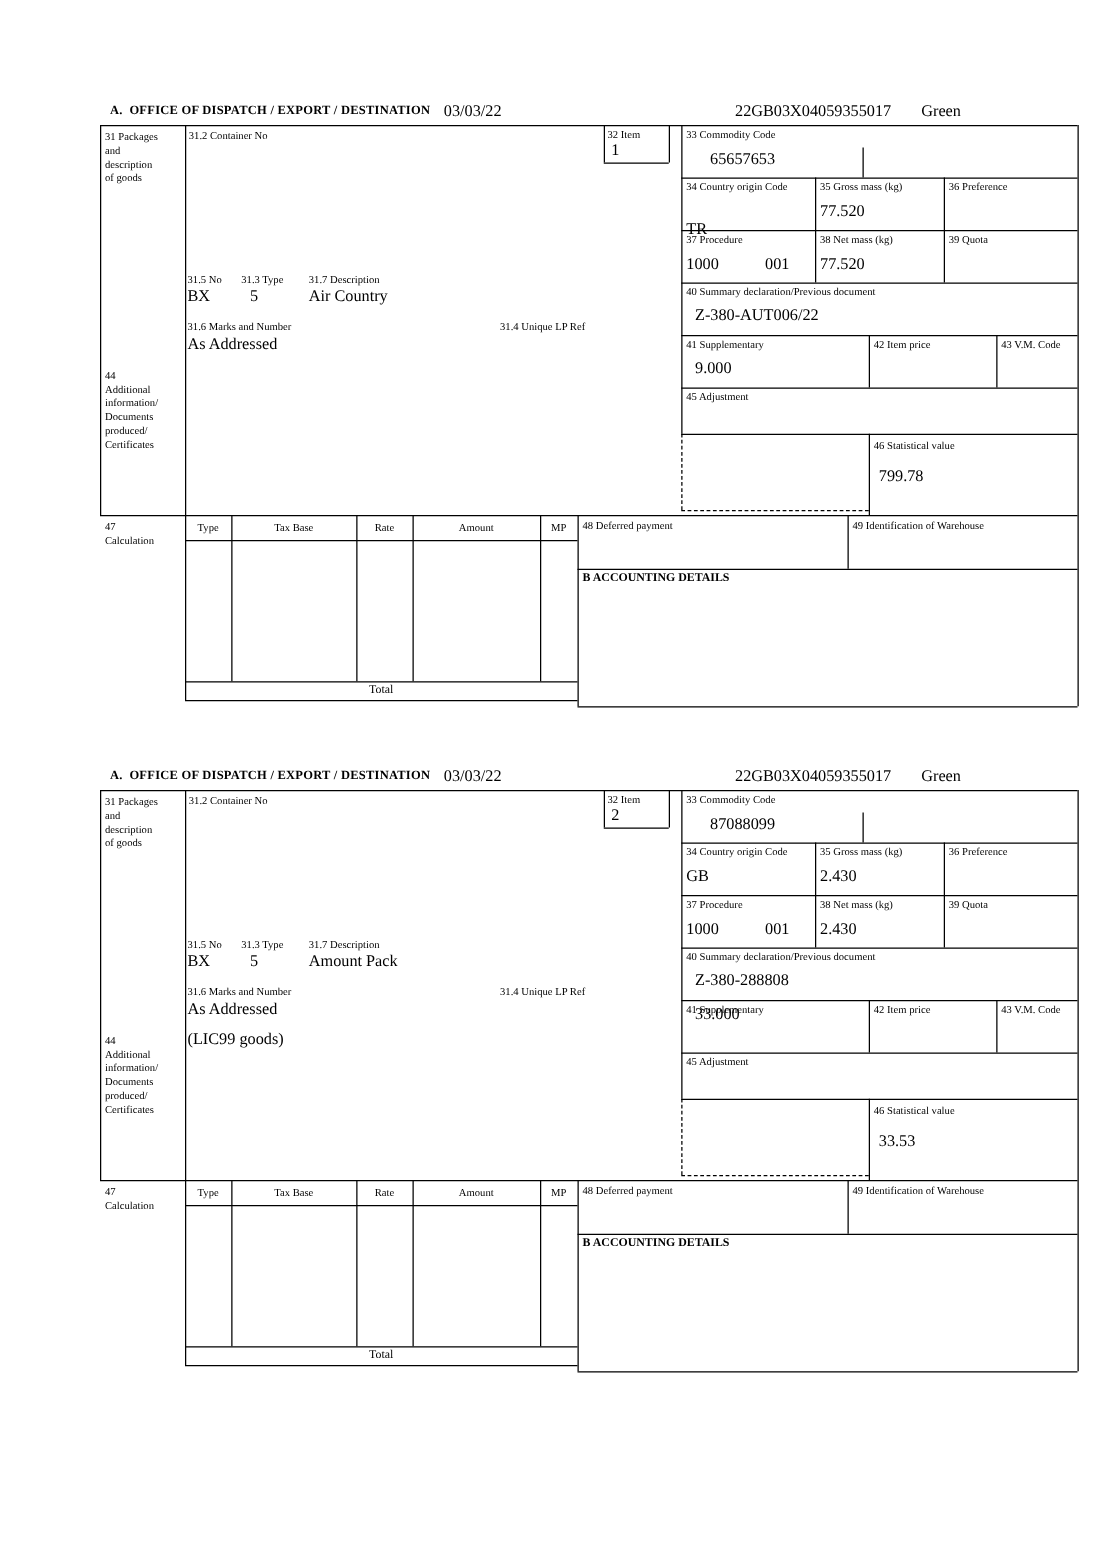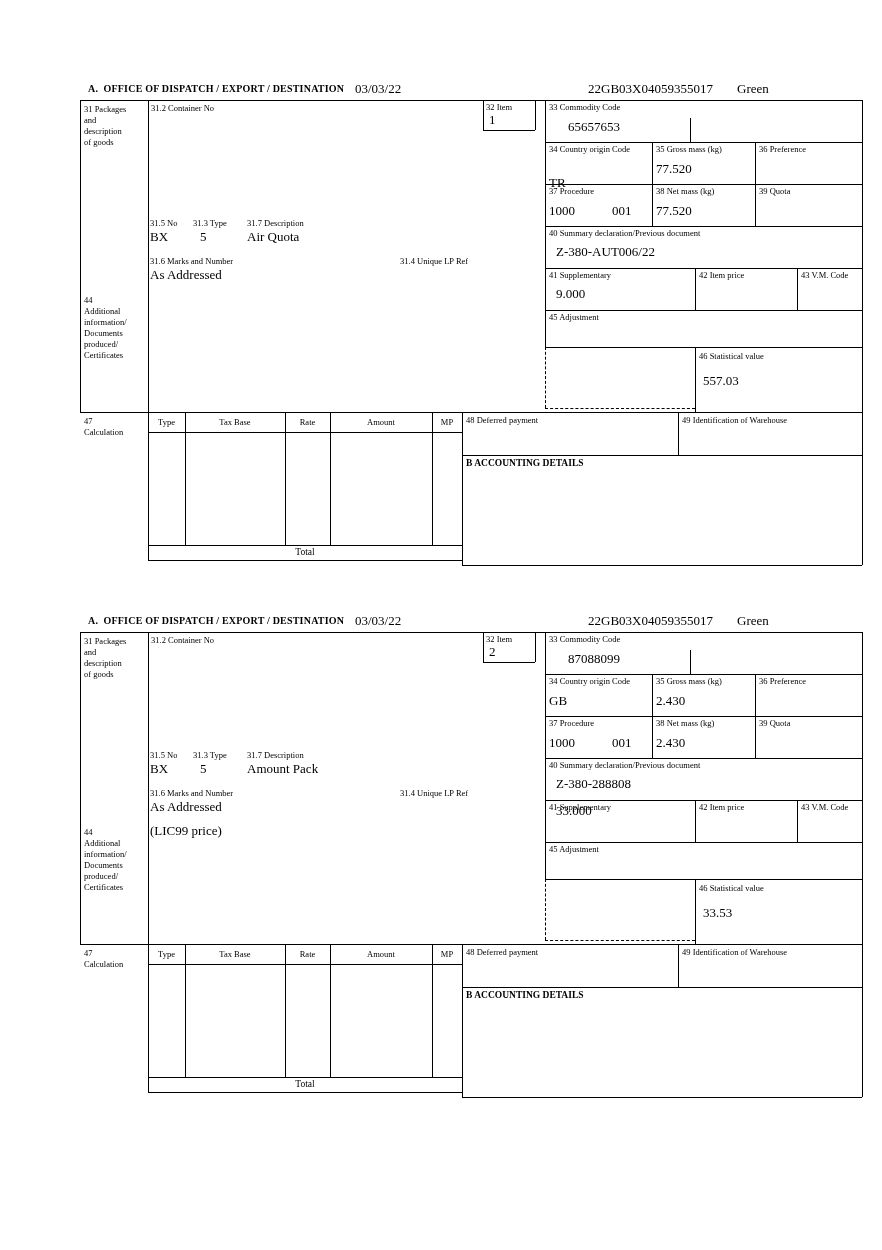--- a/index.html
+++ b/index.html
@@ -105,40 +105,40 @@
   <div class="t val" style="left:759px;top:123px"></div>
 
   <div class="t lab" style="left:549px;top:148px">40 Summary declaration/Previous document</div>
   <div class="t val" style="left:556px;top:164px">Z-380-AUT006/22</div>
 
   <div class="t lab" style="left:150px;top:138px">31.5 No</div>
   <div class="t lab" style="left:193px;top:138px">31.3 Type</div>
   <div class="t lab" style="left:247px;top:138px">31.7 Description</div>
   <div class="t val" style="left:150px;top:149px">BX</div>
   <div class="t val" style="left:200px;top:149px">5</div>
-  <div class="t val" style="left:247px;top:149px">Air Quota</div>
+  <div class="t val" style="left:247px;top:149px">Air Country</div>
 
   <div class="t lab" style="left:150px;top:176px">31.6 Marks and Number</div>
   <div class="t lab" style="left:400px;top:176px">31.4 Unique LP Ref</div>
   <div class="t val" style="left:150px;top:187px">As Addressed</div>
   <div class="t val" style="left:400px;top:187px"></div>
 
   <div class="t val" style="left:150px;top:211px"></div>
 
   <div class="t lab" style="left:549px;top:190px">41 Supplementary</div>
   <div class="t val" style="left:556px;top:206px">9.000</div>
   <div class="t lab" style="left:699px;top:190px">42 Item price</div>
   <div class="t val" style="left:699px;top:206px"></div>
   <div class="t lab" style="left:801px;top:190px">43 V.M. Code</div>
   <div class="t val" style="left:801px;top:206px"></div>
 
   <div class="t lab" style="left:549px;top:232px">45 Adjustment</div>
   <div class="t val" style="left:549px;top:246px"></div>
   <div class="t lab" style="left:699px;top:271px">46 Statistical value</div>
-  <div class="t val" style="left:703px;top:293px">557.03</div>
+  <div class="t val" style="left:703px;top:293px">799.78</div>
 
   <div class="t lab" style="left:466px;top:335px">48 Deferred payment</div>
   <div class="t lab" style="left:682px;top:335px">49 Identification of Warehouse</div>
   <div class="t lab bold" style="left:466px;top:378px;font-size:9.5px">B ACCOUNTING DETAILS</div>
 
   <div class="t cth" style="left:148px;width:37px">Type</div>
   <div class="t cth" style="left:185px;width:100px">Tax Base</div>
   <div class="t cth" style="left:285px;width:45px">Rate</div>
   <div class="t cth" style="left:330px;width:102px">Amount</div>
   <div class="t cth" style="left:432px;width:30px">MP</div>
@@ -233,21 +233,21 @@
   <div class="t lab" style="left:247px;top:138px">31.7 Description</div>
   <div class="t val" style="left:150px;top:149px">BX</div>
   <div class="t val" style="left:200px;top:149px">5</div>
   <div class="t val" style="left:247px;top:149px">Amount Pack</div>
 
   <div class="t lab" style="left:150px;top:176px">31.6 Marks and Number</div>
   <div class="t lab" style="left:400px;top:176px">31.4 Unique LP Ref</div>
   <div class="t val" style="left:150px;top:187px">As Addressed</div>
   <div class="t val" style="left:400px;top:187px"></div>
 
-  <div class="t val" style="left:150px;top:211px">(LIC99 price)</div>
+  <div class="t val" style="left:150px;top:211px">(LIC99 goods)</div>
 
   <div class="t lab" style="left:549px;top:190px">41 Supplementary</div>
   <div class="t val" style="left:556px;top:191px">33.000</div>
   <div class="t lab" style="left:699px;top:190px">42 Item price</div>
   <div class="t val" style="left:699px;top:206px"></div>
   <div class="t lab" style="left:801px;top:190px">43 V.M. Code</div>
   <div class="t val" style="left:801px;top:206px"></div>
 
   <div class="t lab" style="left:549px;top:232px">45 Adjustment</div>
   <div class="t val" style="left:549px;top:246px"></div>

